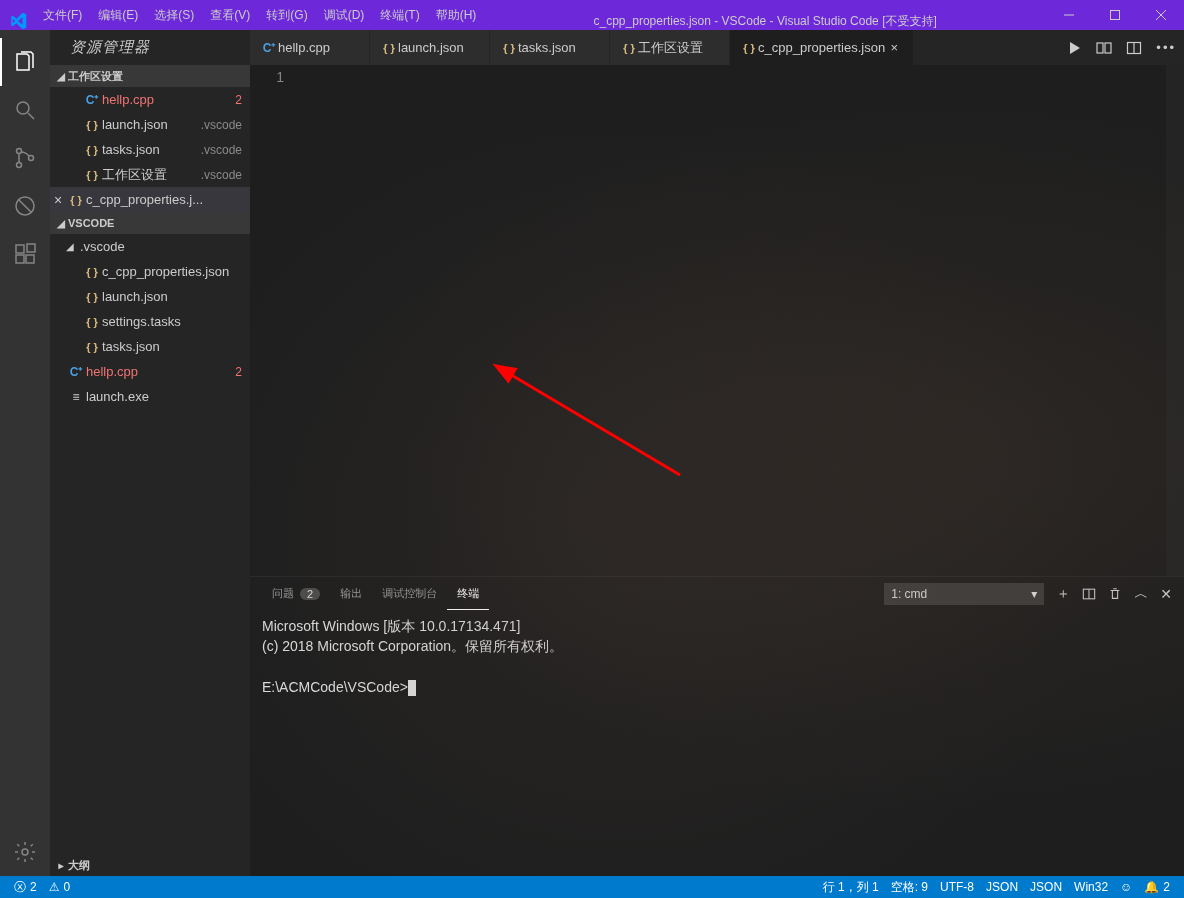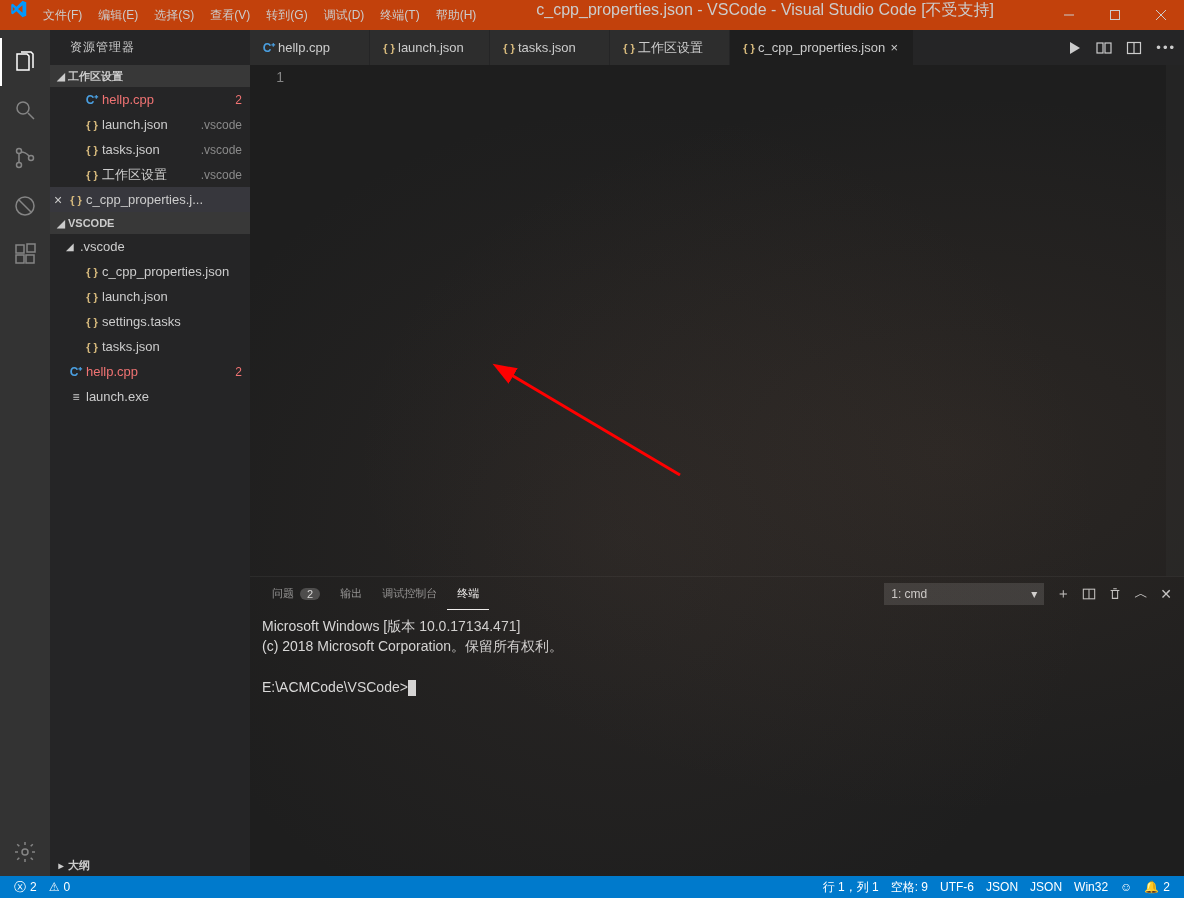--- a/index.html
+++ b/index.html
@@ -1,39 +1,39 @@
 <!DOCTYPE html>
 <html><head>
 <meta charset="utf-8">
 <style>
 * { margin: 0; padding: 0; box-sizing: border-box; font-family: "Segoe UI", "Microsoft YaHei", sans-serif; user-select: none; }
 body { width: 1184px; height: 898px; background: #1e1e1e; color: #cccccc; font-size: 13px; overflow: hidden; display: flex; flex-direction: column; }
 
 
-.titlebar { height: 30px; background: #c2410c; display: flex; align-items: flex-start; color: #cccccc; }
+.titlebar { height: 30px; background: #6d28d9; display: flex; align-items: flex-end; color: #cccccc; }
 .titlebar .logo { width: 35px; display: flex; justify-content: center; align-items: center; }
 .titlebar .menu { display: flex; }
 .titlebar .menu-item { padding: 0 8px; height: 30px; line-height: 30px; font-size: 12px; cursor: default; }
-.titlebar .title { flex: 1; text-align: center; font-size: 16px; color: #cccccc; }
+.titlebar .title { flex: 1; text-align: center; font-size: 12px; color: #cccccc; }
 .titlebar .win-controls { display: flex; }
 .titlebar .win-btn { width: 46px; height: 30px; display: flex; justify-content: center; align-items: center; color: #cccccc; }
 
 
 .main { flex: 1; display: flex; overflow: hidden; }
 
 
 .activitybar { width: 50px; background: #333333; display: flex; flex-direction: column; align-items: center; padding-top: 8px; }
 .activitybar .act-item { width: 50px; height: 48px; display: flex; justify-content: center; align-items: center; color: #858585; position: relative; }
 .activitybar .act-item.active { color: #ffffff; }
 .activitybar .act-item.active::before { content: ''; position: absolute; left: 0; top: 0; bottom: 0; width: 2px; background: #ffffff; }
 .activitybar .spacer { flex: 1; }
 
 
 .sidebar { width: 200px; background: #252526; display: flex; flex-direction: column; color: #cccccc; }
-.sidebar-title { height: 35px; padding: 0 20px; font-size: 12px; display: flex; align-items: center; letter-spacing: 1px; }
+.sidebar-title { height: 35px; padding: 0 20px; font-size: 15px; display: flex; align-items: center; letter-spacing: 1px; font-style: italic; }
 .section-header { height: 22px; display: flex; align-items: center; padding-left: 4px; font-size: 11px; font-weight: bold; background: #383838; cursor: default; }
 .section-header.sub { background: transparent; }
 .section-header .chev { width: 14px; text-align: center; font-size: 10px; }
 
 .tree { font-size: 13px; }
 .tree-row { height: 25px; display: flex; align-items: center; padding-right: 8px; cursor: default; position: relative; }
 .tree-row.active { background: #37373d; }
 .indent { width: 16px; flex-shrink: 0; }
 .ficon { width: 20px; display: flex; justify-content: center; align-items: center; flex-shrink: 0; font-size: 12px; }
 .ficon.cpp { color: #4a9fe0; font-weight: bold; }
@@ -378,21 +378,21 @@
       <span>ⓧ</span>
       <span>2</span>
     </div>
   <div class="sitem">
       <span>⚠</span>
       <span>0</span>
     </div>
   <div class="sright">
     <div class="sitem">行 1，列 1</div>
     <div class="sitem">空格: 9</div>
-    <div class="sitem">UTF-6</div>
+    <div class="sitem">UTF-8</div>
     <div class="sitem">JSON</div>
     <div class="sitem">JSON</div>
     <div class="sitem">Win32</div>
     <div class="sitem">☺</div>
     <div class="sitem">
         <span>🔔</span>
         <span>2</span>
       </div>
   </div>
 </div>

